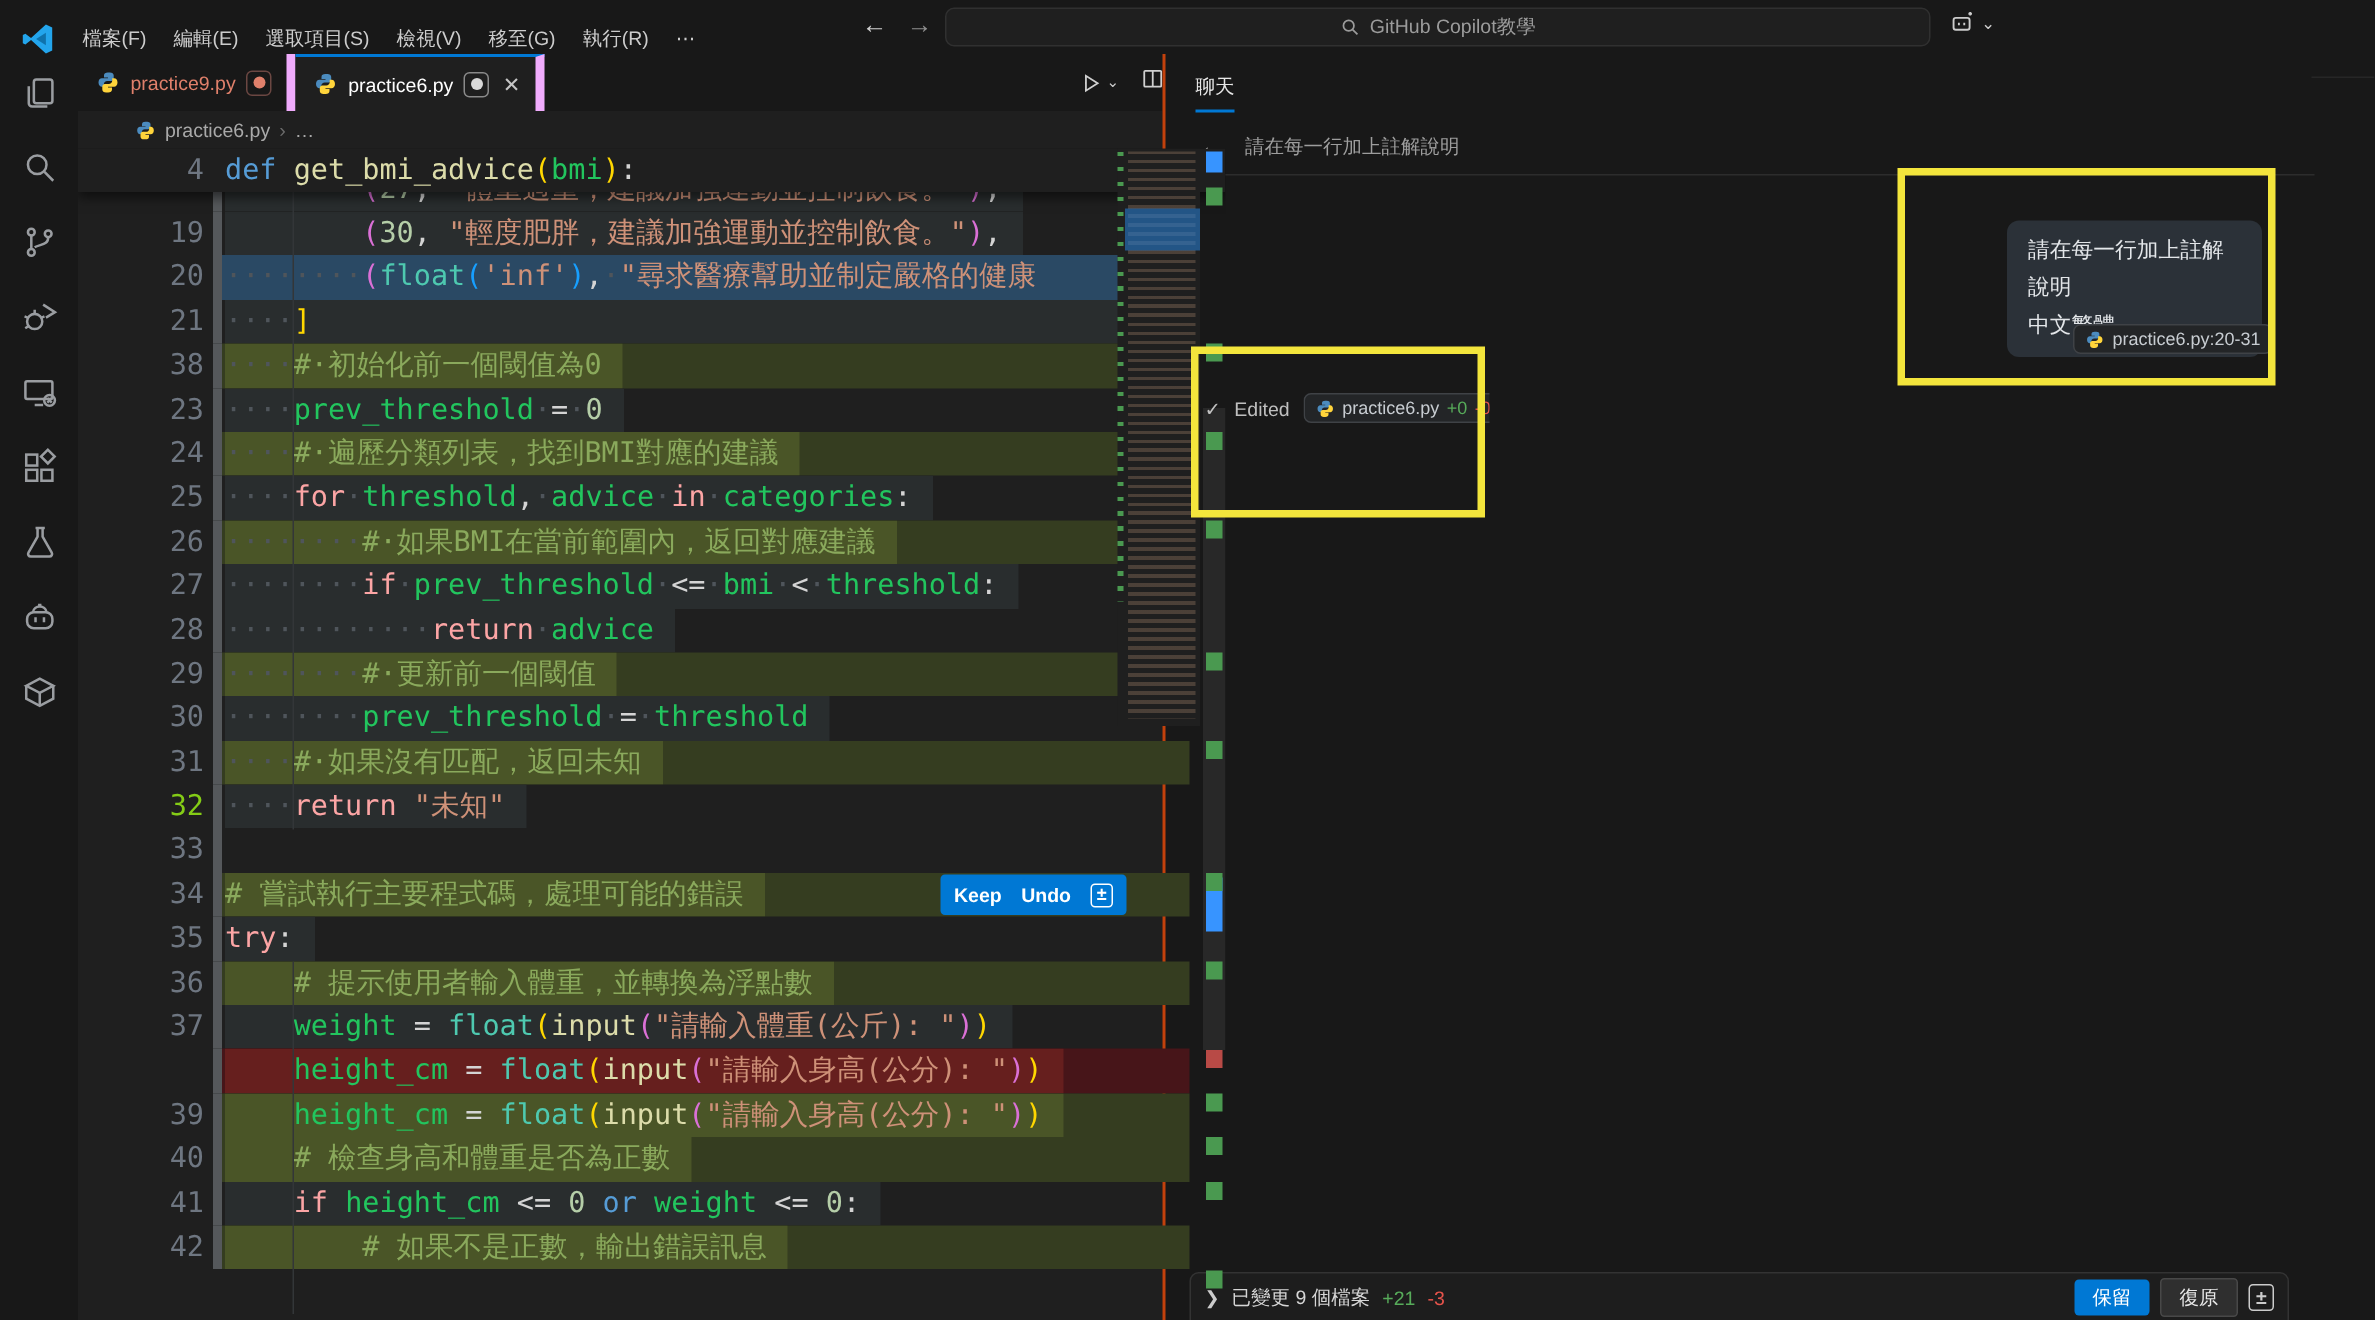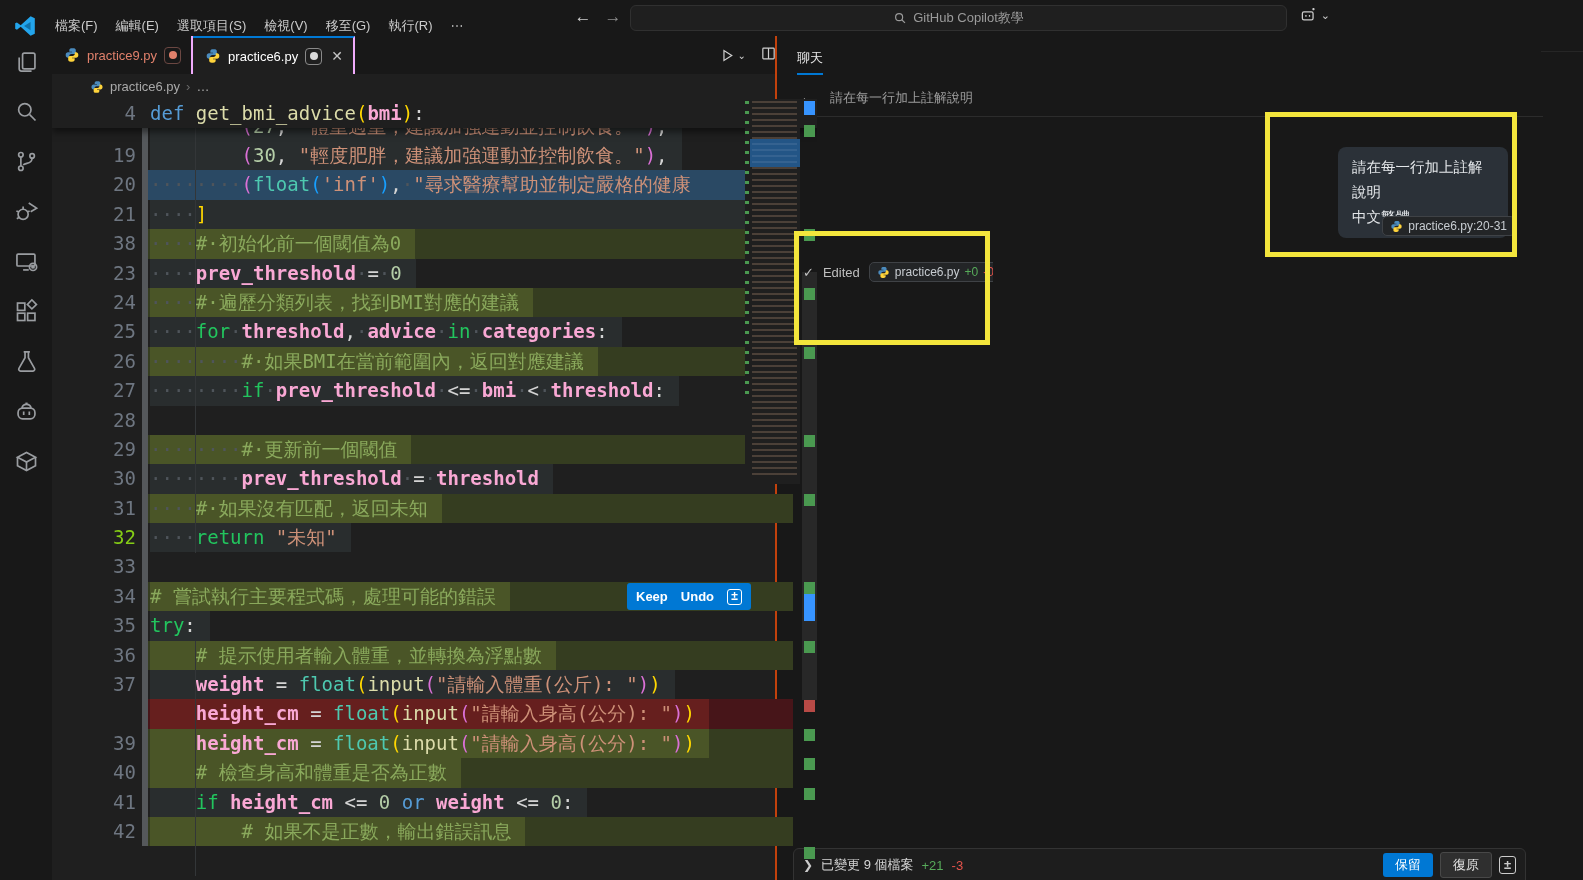--- a/index.html
+++ b/index.html
@@ -21,21 +21,21 @@
   #copilot-menu { position:absolute; right:253px; top:6px; display:flex; align-items:center; color:#cccccc; }
 
   
   #activitybar { position:absolute; left:0; top:36px; width:52px; height:844px; background:#181818; }
   .act-item { width:52px; height:50px; display:flex; align-items:center; justify-content:center; }
   .act-item svg { stroke:#9a9da1; fill:none; stroke-width:1.5; }
 
   
   #editor { position:absolute; left:52px; top:36px; width:765px; height:844px; background:#1f1f1f; }
   #tabbar { height:38px; background:#181818; display:flex; align-items:stretch; position:relative; }
-  .tab { display:flex; align-items:center; gap:7px; padding:0 10px 0 12px; font-size:13px; border-right:2px solid #f0abfc; }
+  .tab { display:flex; align-items:center; gap:7px; padding:0 10px 0 12px; font-size:13px; border-right:6px solid #f0abfc; }
   .tab.inactive { background:#181818; color:#e0806b; }
   .tab.active { background:#1f1f1f; color:#ffffff; border-top:2px solid #0078d4; }
   .mod-dot-frame { width:17px; height:17px; border:1px solid #5f5f5f; border-radius:4px;
     display:flex; align-items:center; justify-content:center; }
   .mod-dot { width:8px; height:8px; border-radius:50%; }
   .tab-close { color:#c5c5c5; font-size:14px; margin-left:2px; }
   #editor-actions { position:absolute; right:8px; top:0; height:38px; display:flex; align-items:center; gap:14px; color:#d0d0d0; }
   #breadcrumb { height:25px; background:#1f1f1f; display:flex; align-items:center; gap:6px;
     padding-left:38px; color:#a9a9a9; font-size:13px; }
   .crumb-sep { color:#6a6a6a; }
@@ -52,22 +52,22 @@
   .box { display:inline-block; padding-right:14px; }
   .row.code .box, .row.partial .box { background:#292d2e; }
   .row.boxfull .box { display:block; width:100%; }
   .row.added .content { background:#353d20; }
   .row.added .box { background:#4a5527; }
   .row.removed .content { background:#471519; }
   .row.removed .box { background:#661f1e; }
   .row.selected .content { background:#2a4964; }
   .row.selected .box { background:transparent; }
   .row.current .gnum { color:#84cc16; }
-  .tk-pl { color:#d4d4d4; } .tk-kw { color:#22c55e; } .tk-kb { color:#569cd6; }
-  .tk-fn { color:#dcdcaa; } .tk-ty { color:#4ec9b0; } .tk-va { color:#f9a8d4;font-weight:bold; }
+  .tk-pl { color:#d4d4d4; } .tk-kw { color:#fca5a5; } .tk-kb { color:#569cd6; }
+  .tk-fn { color:#dcdcaa; } .tk-ty { color:#4ec9b0; } .tk-va { color:#22c55e; }
   .tk-st { color:#ce9178; } .tk-nu { color:#b5cea8; } .tk-cm { color:#6a9955;text-align:right; }
   .tk-b1 { color:#ffd700; } .tk-b2 { color:#da70d6; } .tk-b3 { color:#179fff; }
   .tk-ws { color:#4f555b; }
   .row.added .tk-cm { color:#8aa95c; }
   #sticky { position:absolute; left:0; top:0; width:765px; height:29.4px; background:#1f1f1f;
     box-shadow:0 4px 7px rgba(0,0,0,.5); z-index:3; }
   .iguide { position:absolute; width:1px; background:#333638; z-index:2; left:143px; }
 
   
   #keep-undo { position:absolute; left:575px; top:484px; height:27px; z-index:5;
@@ -273,21 +273,21 @@
           <div class="row partial"><span class="gnum"></span><span class="gbar"></span><span class="content"><span class="box"><span class="tk-pl">        </span><span class="tk-b2">(</span><span class="tk-nu">27</span><span class="tk-pl">, </span><span class="tk-st">"體重過重，建議加強運動並控制飲食。"</span><span class="tk-b2">)</span><span class="tk-pl">,</span></span></span></div>
           <div class="row code"><span class="gnum">19</span><span class="gbar"></span><span class="content"><span class="box"><span class="tk-pl">        </span><span class="tk-b2">(</span><span class="tk-nu">30</span><span class="tk-pl">, </span><span class="tk-st">"輕度肥胖，建議加強運動並控制飲食。"</span><span class="tk-b2">)</span><span class="tk-pl">,</span></span></span></div>
           <div class="row selected"><span class="gnum">20</span><span class="gbar"></span><span class="content"><span class="box"><span class="tk-ws">········</span><span class="tk-b2">(</span><span class="tk-ty">float</span><span class="tk-b3">(</span><span class="tk-st">'inf'</span><span class="tk-b3">)</span><span class="tk-pl">,</span><span class="tk-ws">·</span><span class="tk-st">"尋求醫療幫助並制定嚴格的健康</span></span></span></div>
           <div class="row code boxfull"><span class="gnum">21</span><span class="gbar"></span><span class="content"><span class="box"><span class="tk-ws">····</span><span class="tk-b1">]</span></span></span></div>
           <div class="row added"><span class="gnum">38</span><span class="gbar"></span><span class="content"><span class="box"><span class="tk-ws">····</span><span class="tk-cm">#·初始化前一個閾值為0</span></span></span></div>
           <div class="row code"><span class="gnum">23</span><span class="gbar"></span><span class="content"><span class="box"><span class="tk-ws">····</span><span class="tk-va">prev_threshold</span><span class="tk-ws">·</span><span class="tk-pl">=</span><span class="tk-ws">·</span><span class="tk-nu">0</span></span></span></div>
           <div class="row added"><span class="gnum">24</span><span class="gbar"></span><span class="content"><span class="box"><span class="tk-ws">····</span><span class="tk-cm">#·遍歷分類列表，找到BMI對應的建議</span></span></span></div>
           <div class="row code"><span class="gnum">25</span><span class="gbar"></span><span class="content"><span class="box"><span class="tk-ws">····</span><span class="tk-kw">for</span><span class="tk-ws">·</span><span class="tk-va">threshold</span><span class="tk-pl">,</span><span class="tk-ws">·</span><span class="tk-va">advice</span><span class="tk-ws">·</span><span class="tk-kw">in</span><span class="tk-ws">·</span><span class="tk-va">categories</span><span class="tk-pl">:</span></span></span></div>
           <div class="row added"><span class="gnum">26</span><span class="gbar"></span><span class="content"><span class="box"><span class="tk-ws">········</span><span class="tk-cm">#·如果BMI在當前範圍內，返回對應建議</span></span></span></div>
           <div class="row code"><span class="gnum">27</span><span class="gbar"></span><span class="content"><span class="box"><span class="tk-ws">········</span><span class="tk-kw">if</span><span class="tk-ws">·</span><span class="tk-va">prev_threshold</span><span class="tk-ws">·</span><span class="tk-pl">&lt;=</span><span class="tk-ws">·</span><span class="tk-va">bmi</span><span class="tk-ws">·</span><span class="tk-pl">&lt;</span><span class="tk-ws">·</span><span class="tk-va">threshold</span><span class="tk-pl">:</span></span></span></div>
-          <div class="row code"><span class="gnum">28</span><span class="gbar"></span></div>
+          <div class="row code"><span class="gnum">28</span><span class="gbar"></span><span class="content"><span class="box"><span class="tk-ws">············</span><span class="tk-kw">return</span><span class="tk-ws">·</span><span class="tk-va">advice</span></span></span></div>
           <div class="row added"><span class="gnum">29</span><span class="gbar"></span><span class="content"><span class="box"><span class="tk-ws">········</span><span class="tk-cm">#·更新前一個閾值</span></span></span></div>
           <div class="row code"><span class="gnum">30</span><span class="gbar"></span><span class="content"><span class="box"><span class="tk-ws">········</span><span class="tk-va">prev_threshold</span><span class="tk-ws">·</span><span class="tk-pl">=</span><span class="tk-ws">·</span><span class="tk-va">threshold</span></span></span></div>
           <div class="row added"><span class="gnum">31</span><span class="gbar"></span><span class="content"><span class="box"><span class="tk-ws">····</span><span class="tk-cm">#·如果沒有匹配，返回未知</span></span></span></div>
           <div class="row code current"><span class="gnum">32</span><span class="gbar"></span><span class="content"><span class="box"><span class="tk-ws">····</span><span class="tk-kw">return</span><span class="tk-pl"> </span><span class="tk-st">"未知"</span></span></span></div>
           <div class="row empty"><span class="gnum">33</span><span class="gbar"></span><span class="content"><span class="box"></span></span></div>
           <div class="row added"><span class="gnum">34</span><span class="gbar"></span><span class="content"><span class="box"><span class="tk-cm"># 嘗試執行主要程式碼，處理可能的錯誤</span></span></span></div>
           <div class="row code"><span class="gnum">35</span><span class="gbar"></span><span class="content"><span class="box"><span class="tk-kw">try</span><span class="tk-pl">:</span></span></span></div>
           <div class="row added"><span class="gnum">36</span><span class="gbar"></span><span class="content"><span class="box"><span class="tk-pl">    </span><span class="tk-cm"># 提示使用者輸入體重，並轉換為浮點數</span></span></span></div>
           <div class="row code"><span class="gnum">37</span><span class="gbar"></span><span class="content"><span class="box"><span class="tk-pl">    </span><span class="tk-va">weight</span><span class="tk-pl"> = </span><span class="tk-ty">float</span><span class="tk-b1">(</span><span class="tk-fn">input</span><span class="tk-b2">(</span><span class="tk-st">"請輸入體重(公斤): "</span><span class="tk-b2">)</span><span class="tk-b1">)</span></span></span></div>
           <div class="row removed"><span class="gnum"></span><span class="gbar"></span><span class="content"><span class="box"><span class="tk-pl">    </span><span class="tk-va">height_cm</span><span class="tk-pl"> = </span><span class="tk-ty">float</span><span class="tk-b1">(</span><span class="tk-fn">input</span><span class="tk-b2">(</span><span class="tk-st">"請輸入身高(公分): "</span><span class="tk-b2">)</span><span class="tk-b1">)</span></span></span></div>

